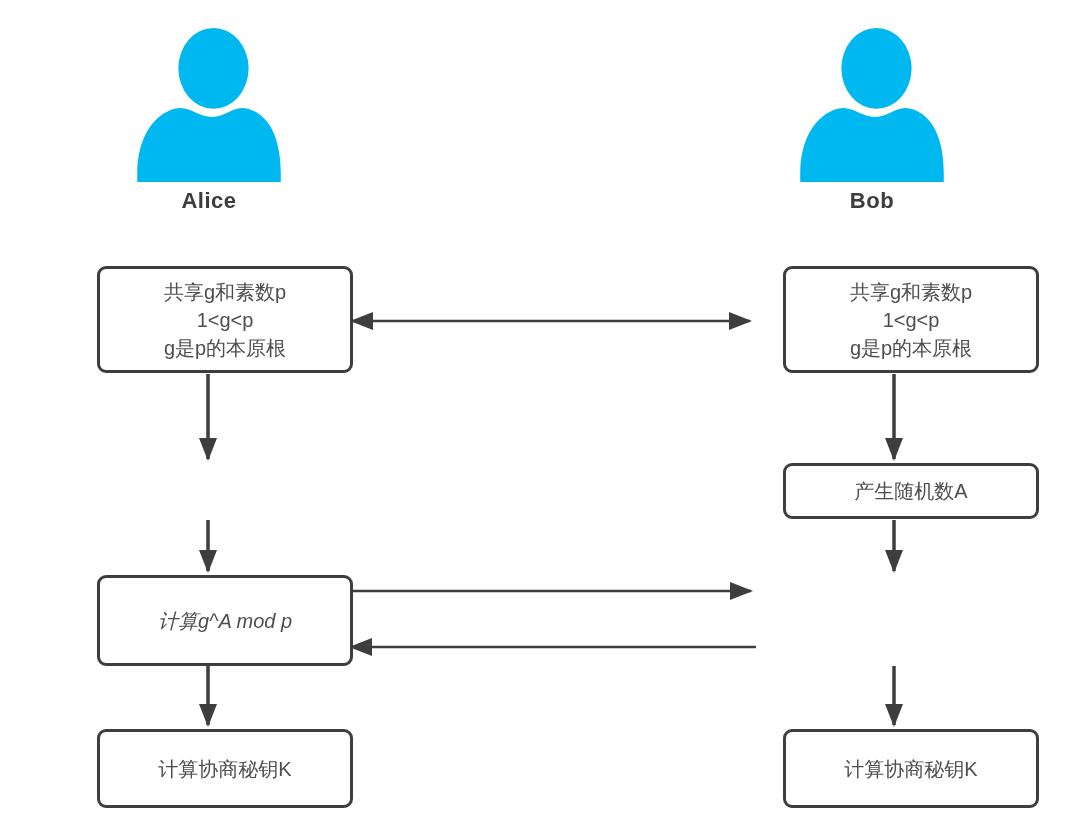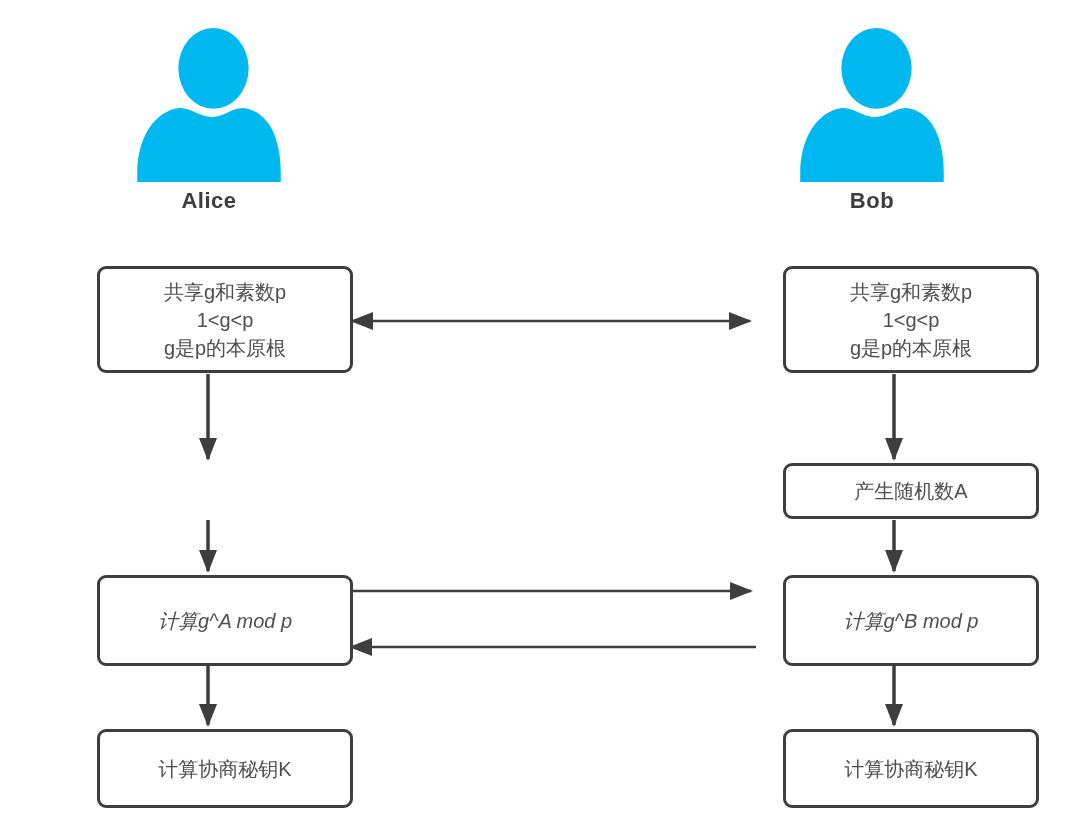--- a/index.html
+++ b/index.html
@@ -126,20 +126,17 @@
   </div>
 
   <div class="node col-right row-1">
     <span class="node-line">共享g和素数p</span>
     <span class="node-line">1&lt;g&lt;p</span>
     <span class="node-line">g是p的本原根</span>
   </div>
   <div class="node col-right row-2">
     <span class="node-line">产生随机数A</span>
   </div>
-  <div class="node col-right row-3">
-    <span class="node-line">计算g^B mod p</span>
-  </div>
   <div class="node col-right row-4">
     <span class="node-line">计算协商秘钥K</span>
   </div>
 
 </div>
 
 </body></html>

